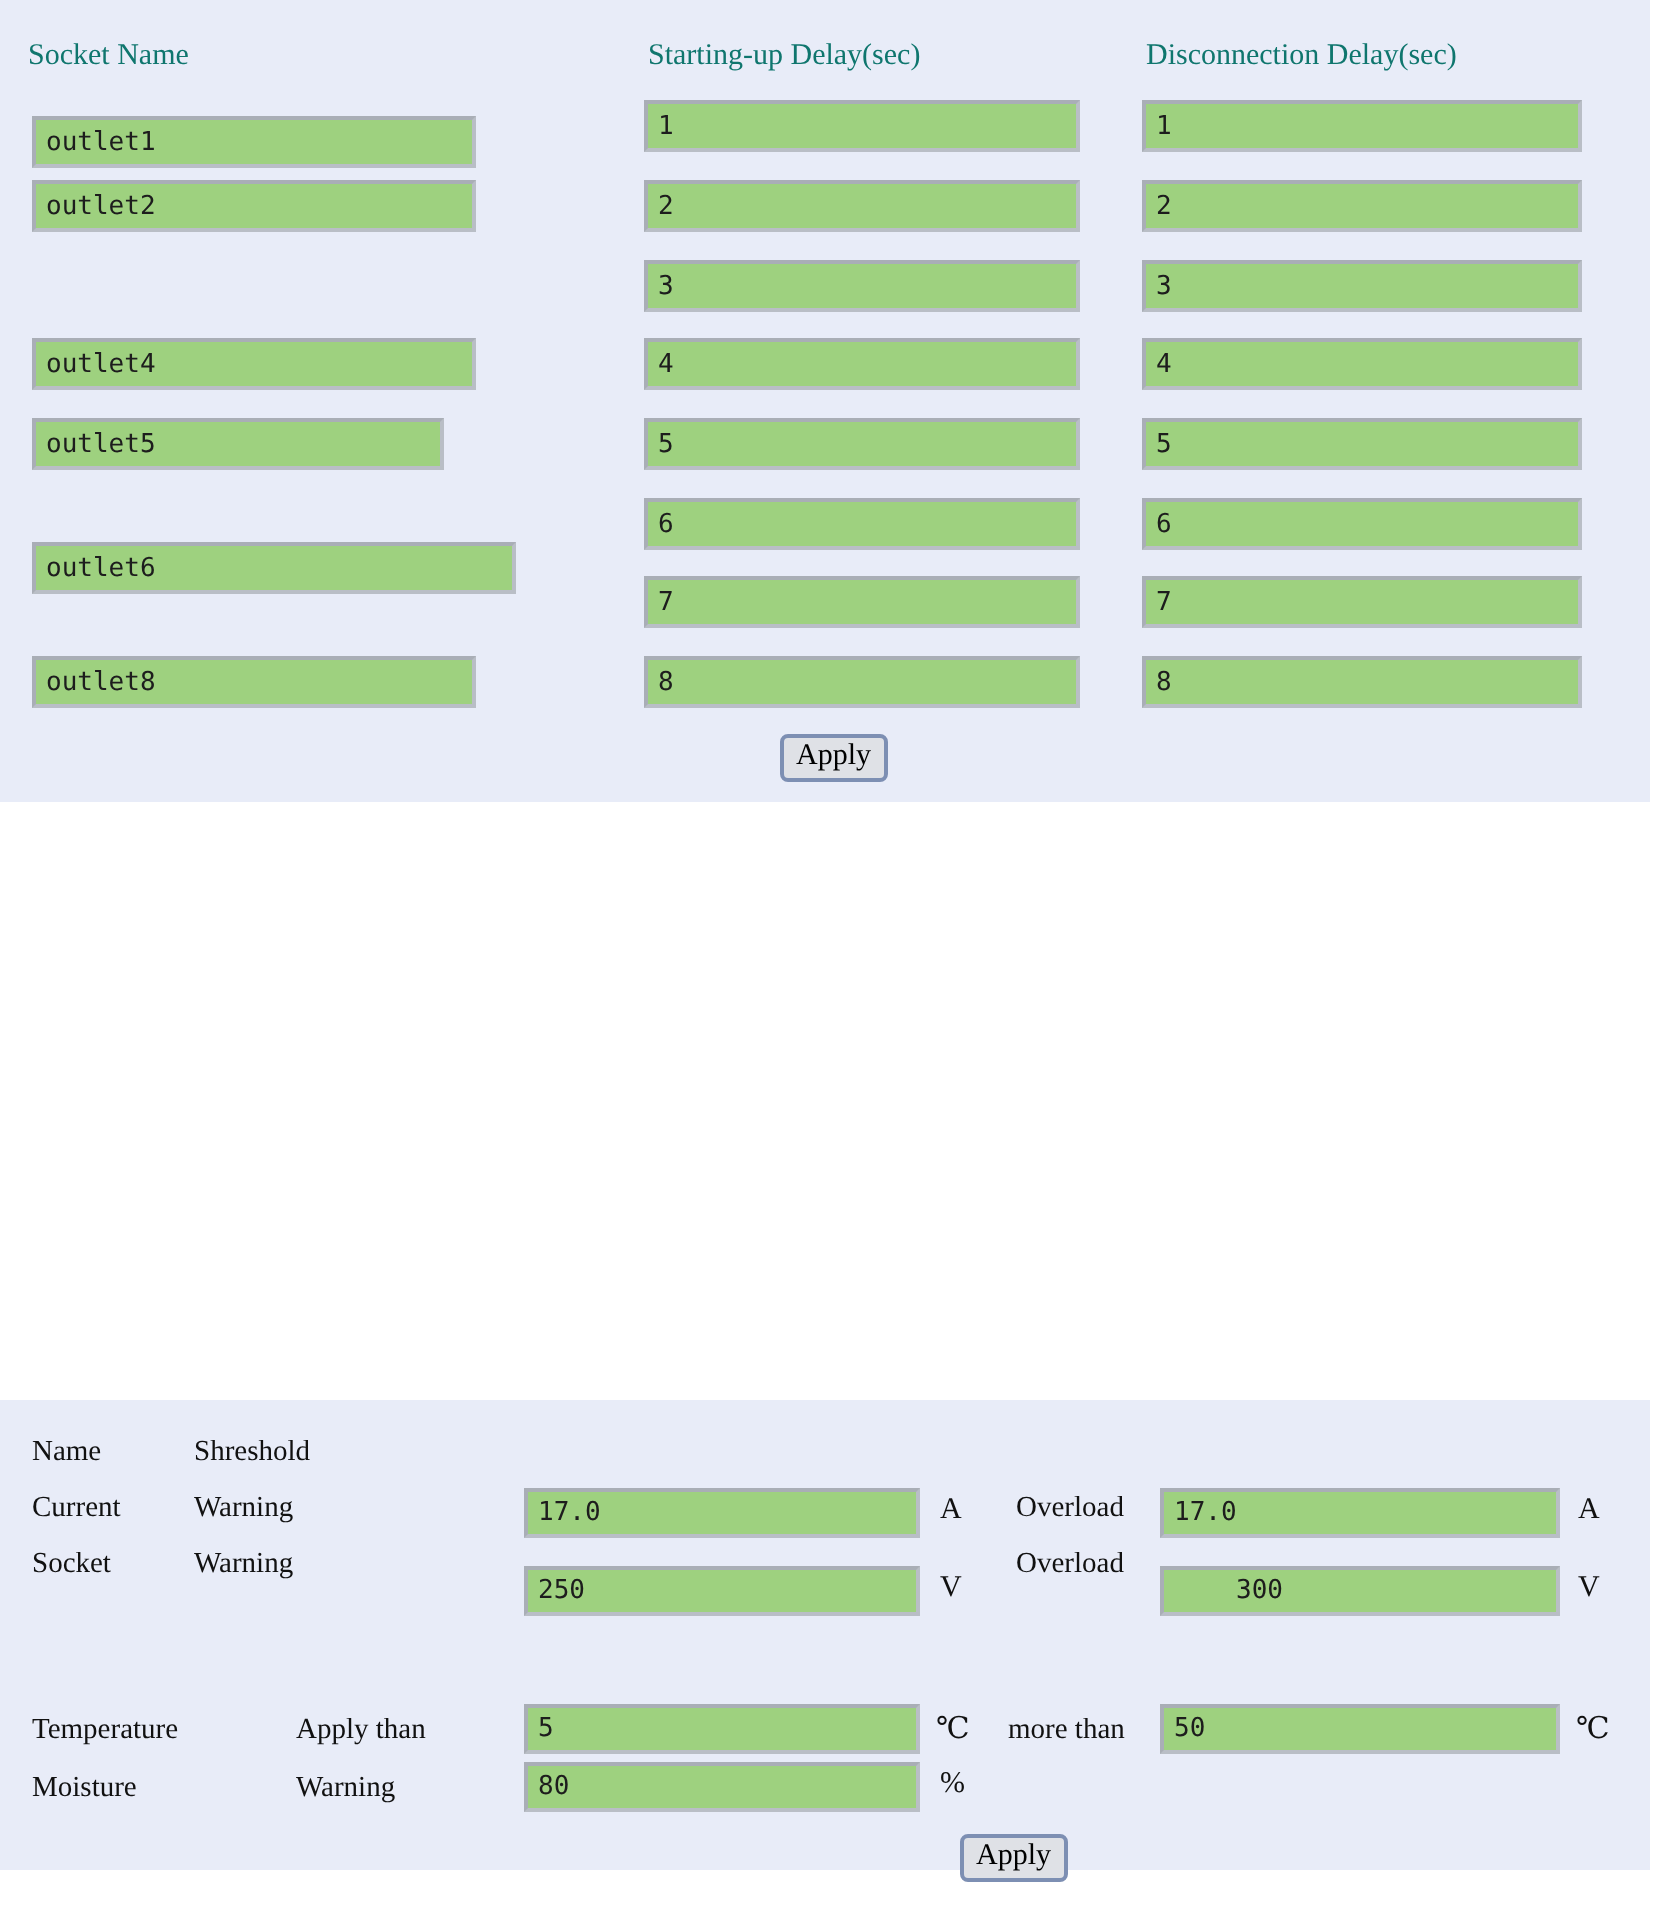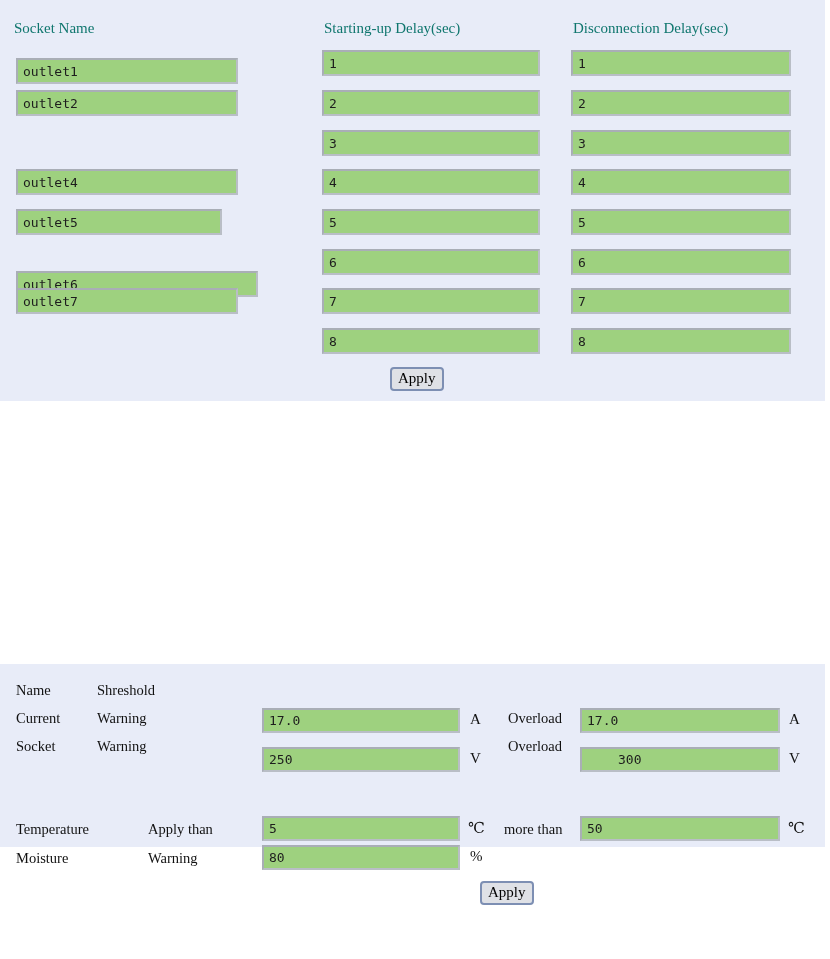--- a/index.html
+++ b/index.html
@@ -22,22 +22,22 @@
     position: absolute;
     left: 0;
     width: 825px;
     background: #e8ecf8;
   }
   #socket-panel {
     top: 0;
     height: 401px;
   }
   #threshold-panel {
-    top: 664px;
-    height: 183px;
+    top: 700px;
+    height: 235px;
   }
 
   
   .col-head {
     position: absolute;
     font-family: "Liberation Serif", "DejaVu Serif", serif;
     font-size: 15px;
     color: #0f766e;
     white-space: nowrap;
   }
@@ -115,24 +115,24 @@
   <input class="fld delay" style="left: 571px; top: 169px; width: 220px;" value="4">
 
   <input class="fld sockname" style="left: 16px; top: 209px; width: 206px;" value="outlet5">
   <input class="fld delay" style="left: 322px; top: 209px; width: 218px;" value="5">
   <input class="fld delay" style="left: 571px; top: 209px; width: 220px;" value="5">
 
   <input class="fld sockname" style="left: 16px; top: 249px; width: 242px; margin-top: 22px;" value="outlet6">
   <input class="fld delay" style="left: 322px; top: 249px; width: 218px;" value="6">
   <input class="fld delay" style="left: 571px; top: 249px; width: 220px;" value="6">
 
-  <input class="fld sockname" style="left: 16px; top: 288px; width: 222px;" value="outlet7">
   <input class="fld delay" style="left: 322px; top: 288px; width: 218px;" value="7">
   <input class="fld delay" style="left: 571px; top: 288px; width: 220px;" value="7">
 
+  <input class="fld sockname" style="left: 16px; top: 328px; width: 222px;" value="outlet8">
   <input class="fld delay" style="left: 322px; top: 328px; width: 218px;" value="8">
   <input class="fld delay" style="left: 571px; top: 328px; width: 220px;" value="8">
 
   <button class="apply-btn" style="left:390px; top:367px;">Apply</button>
 </div>
 
 <div class="panel" id="threshold-panel">
 
   <div class="lbl" style="left:16px;  top:18px;">Name</div>
   <div class="lbl" style="left:97px;  top:18px;">Shreshold</div>

